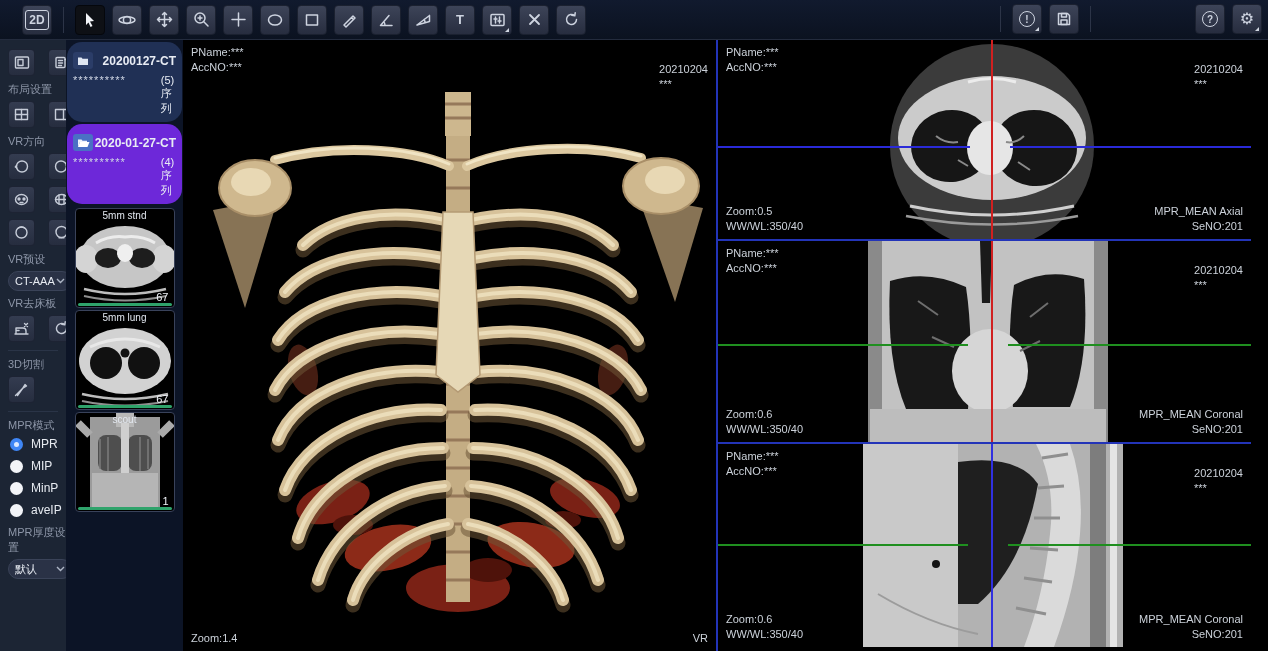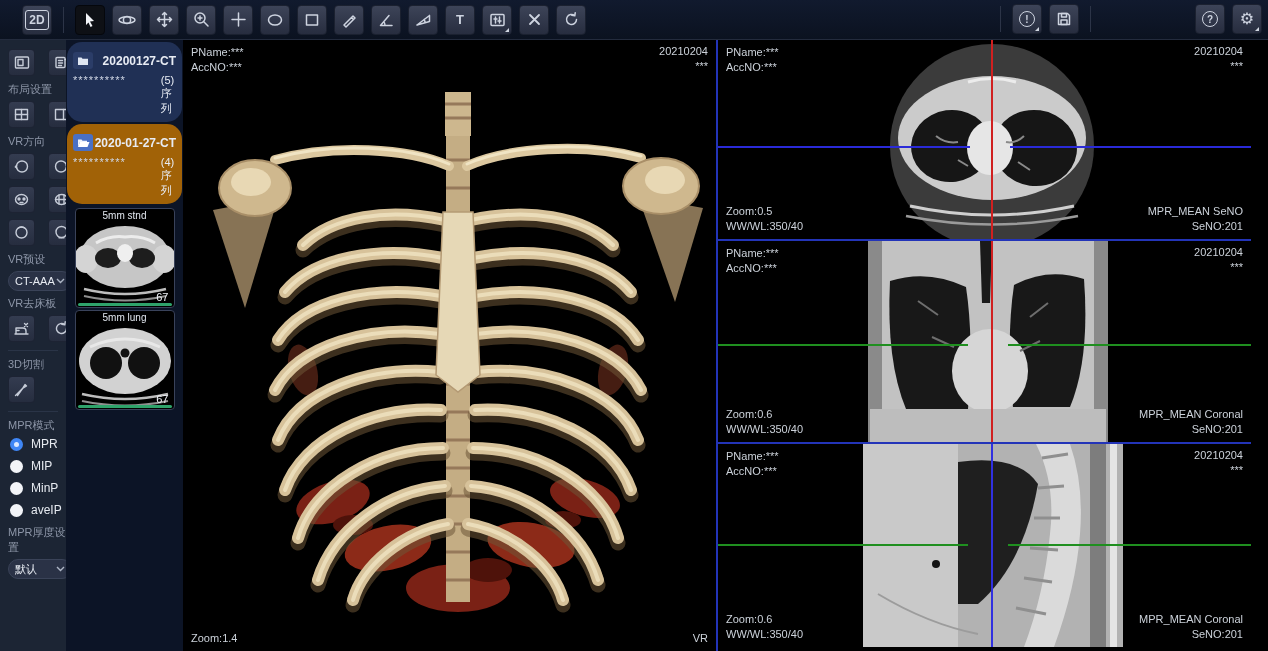--- a/index.html
+++ b/index.html
@@ -54,21 +54,21 @@
   .radio { width:13px; height:13px; border-radius:50%; background:#f2f4f8; flex:none;
            display:flex; align-items:center; justify-content:center; }
   .radio.sel { background:#3f86f5; }
   .radio.sel::after { content:""; width:5px; height:5px; border-radius:50%; background:#dce9ff; }
 
   
   .series { width:117px; flex:none; background:#0c1426; display:flex; flex-direction:column;
             padding-top:2px; overflow:hidden; }
   .study { border-radius:15px; margin:0 1px 2px 1px; padding:10px 6px 6px 6px; color:#e8ecf4; }
   .study.s0 { background:#203055; }
-  .study.s1 { background:#a16207; }
+  .study.s1 { background:#6d28d9; }
   .study-top { display:flex; align-items:center; justify-content:space-between; }
   .folder-chip { width:20px; height:17px; border-radius:3px; display:flex; align-items:center;
                  justify-content:center; flex:none; }
   .s0 .folder-chip { background:#2b3d68; }
   .s1 .folder-chip { background:#4a70c4; }
   .study-title { font-size:12px; font-weight:bold; }
   .study-bottom { display:flex; justify-content:space-between; margin-top:5px; font-size:11px;
                   color:#cfd6e4; letter-spacing:1px; }
   .study-count { letter-spacing:0; color:#e8ecf4;margin-left:35px; }
   .thumb { position:relative; width:100px; height:100px; margin:2px auto 0 auto;
@@ -89,21 +89,21 @@
   .mprcol { width:535px; flex:none; display:flex; flex-direction:column; border-left:2px solid #2334b8; }
   .mpr { position:relative; background:#000; overflow:hidden; }
   .mpr.axial { height:201px; border-bottom:2px solid #2334b8; }
   .mpr.coronal { height:203px; border-bottom:2px solid #2334b8; }
   .mpr.sagittal { height:203px; }
   .mpr svg.slice { position:absolute; inset:0; }
 
   
   .ov { position:absolute; font-size:11px; color:#ccd2da; line-height:15px; z-index:5; }
   .tl { top:5px; left:8px; }
-  .tr { top:4px; right:8px; text-align:right; }
+  .tr { top:22px; right:8px; }
   .bl { bottom:5px; left:8px; }
   .br { bottom:5px; right:8px; text-align:right; }
 
   
   .xline { position:absolute; z-index:4; }
 </style>
 </head>
 <body>
 
 <div class="app">
@@ -405,20 +405,35 @@
           <path d="M14,36 q35,-16 70,0" stroke="#e8e8e8" stroke-width="3" fill="none"></path>
           <path d="M6,83 q43,10 86,0" stroke="#bdbdbd" stroke-width="2.5" fill="none"></path>
           <path d="M6,90 q43,9 86,0" stroke="#8f8f8f" stroke-width="2" fill="none"></path>
         </svg>
         <span class="thumb-label">5mm lung</span>
         <span class="thumb-num">67</span>
         <span class="thumb-bar"></span>
       </div>
 
 
+      <div class="thumb">
+        <svg viewBox="0 0 98 98">
+          <rect x="14" y="4" width="70" height="90" fill="#9b9b9b"></rect>
+          <rect x="40" y="0" width="18" height="14" fill="#b8b8b8"></rect>
+          <path d="M14,22 L2,10 M84,22 L96,10" stroke="#aaa" stroke-width="8"></path>
+          <rect x="22" y="22" width="24" height="36" rx="8" fill="#4e4e4e"></rect>
+          <rect x="52" y="22" width="24" height="36" rx="8" fill="#4e4e4e"></rect>
+          <rect x="45" y="10" width="8" height="60" fill="#cfcfcf"></rect>
+          <rect x="16" y="60" width="66" height="34" fill="#b5b5b5"></rect>
+          <path d="M24,26 v30 M32,24 v34 M64,24 v34 M72,26 v30" stroke="#7c7c7c" stroke-width="1.5"></path>
+        </svg>
+        <span class="thumb-label">scout</span>
+        <span class="thumb-num">1</span>
+        <span class="thumb-bar"></span>
+      </div>
     </div>
 
     <div class="vr">
       <svg class="render" width="533" height="611" viewBox="0 0 533 611">
         <defs>
           <g id="ribs" fill="none" stroke-linecap="round">
             <path d="M262,180 C205,168 150,176 120,205"></path>
             <path d="M260,218 C195,205 130,218 102,252"></path>
             <path d="M258,256 C190,244 120,260 95,300"></path>
             <path d="M257,294 C188,284 115,305 92,350"></path>
@@ -514,21 +529,21 @@
         </div>
         <div class="ov tr">
           <div>20210204</div>
           <div>***</div>
         </div>
         <div class="ov bl">
           <div>Zoom:0.5</div>
           <div>WW/WL:350/40</div>
         </div>
         <div class="ov br">
-          <div>MPR_MEAN SeNO</div>
+          <div>MPR_MEAN Axial</div>
           <div>SeNO:201</div>
         </div>
       </div>
 
       <div class="mpr coronal">
         <svg class="slice" width="535" height="203" viewBox="0 0 535 203" preserveAspectRatio="none">
           <rect x="150" y="0" width="240" height="203" fill="#c2c2c2"></rect>
           <rect x="150" y="0" width="14" height="203" fill="#8a8a8a"></rect>
           <rect x="376" y="0" width="14" height="203" fill="#8a8a8a"></rect>
           <path d="M262,0 h12 l-2,62 h-8 Z" fill="#1a1a1a"></path>

